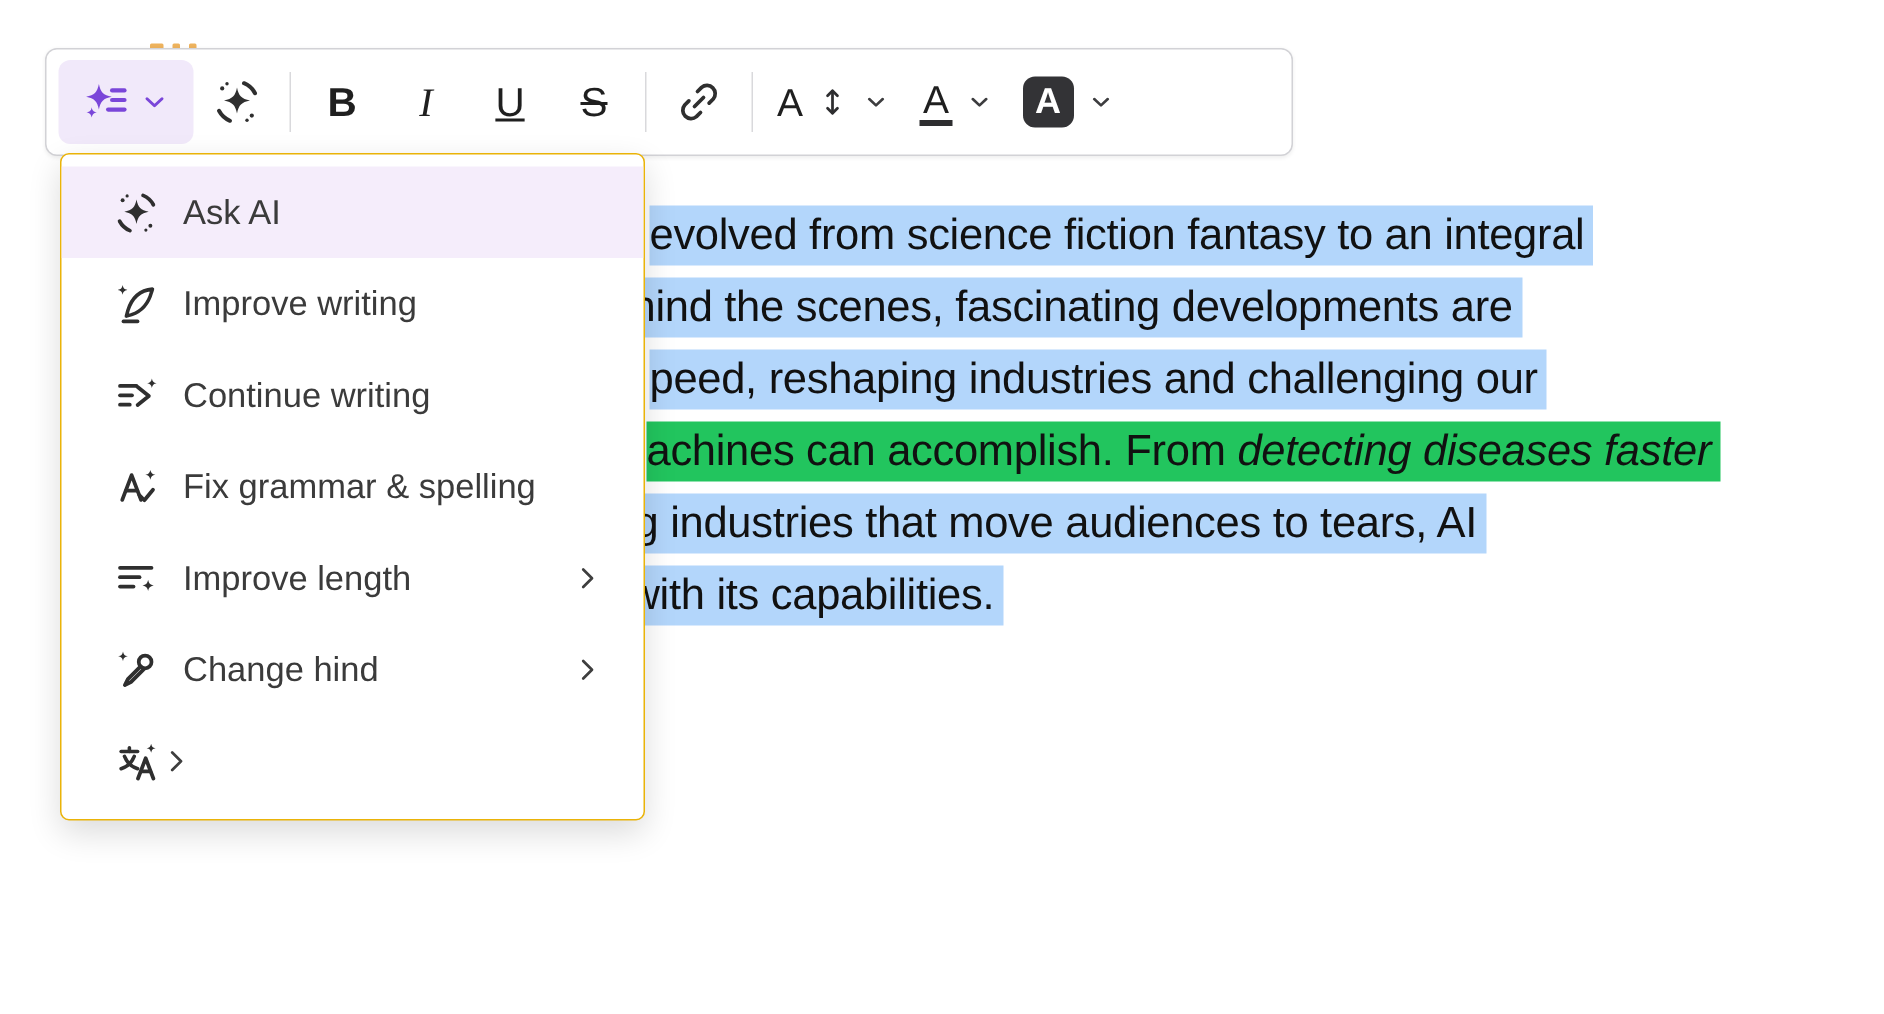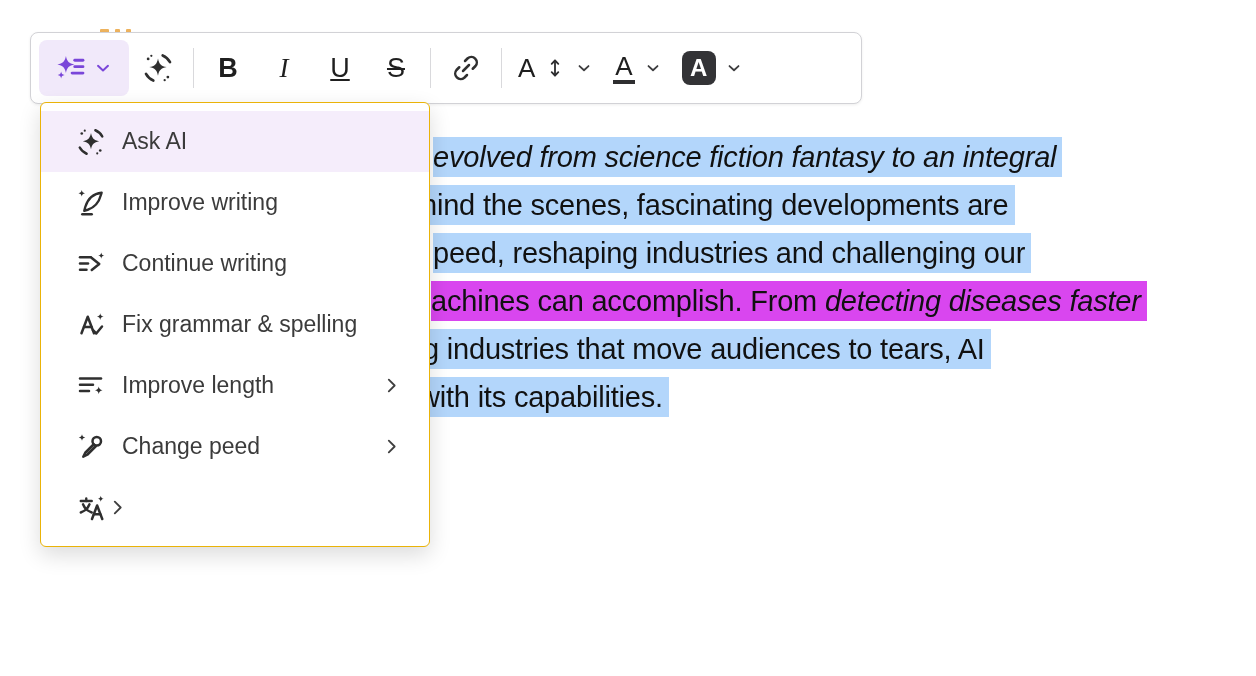--- a/index.html
+++ b/index.html
@@ -51,24 +51,24 @@
 
 <div class="canvas">
 
   <div class="artifact">
     <i style="width:9px"></i>
       <i style="width:5px"></i>
       <i style="width:5px"></i>
   </div>
 
   <div class="textlayer" id="textlayer">
-      <div class="docline" style="left: 433px; top: 137px; font-style: italic;"><span class="hl" style="background: rgb(179, 214, 251);"><span>evolved from science fiction fantasy to an integral</span></span></div>
+      <div class="docline" style="left: 433px; top: 137px;"><span class="hl" style="background: rgb(179, 214, 251);"><span>evolved from science fiction fantasy to an integral</span></span></div>
       <div class="docline" style="left: 421px; top: 185px;"><span class="hl" style="background: rgb(179, 214, 251);"><span>hind the scenes, </span><span class="seg-b">fascinating developments</span><span> are</span></span></div>
       <div class="docline" style="left: 433px; top: 233px;"><span class="hl" style="background: rgb(179, 214, 251);"><span>peed, reshaping industries and challenging our</span></span></div>
-      <div class="docline" style="left: 431px; top: 281px;"><span class="hl" style="background: #d946ef; margin-top: 24px;"><span>achines can accomplish. From </span><span class="seg-i">detecting diseases faster</span></span></div>
+      <div class="docline" style="left: 431px; top: 281px;"><span class="hl" style="background: #22c55e; margin-top: 24px;"><span>achines can accomplish. From </span><span class="seg-i">detecting diseases faster</span></span></div>
       <div class="docline" style="left: 423px; top: 329px;"><span class="hl" style="background: rgb(179, 214, 251);"><span>g industries that move audiences to tears, AI</span></span></div>
       <div class="docline" style="left: 419px; top: 377px;"><span class="hl" style="background: rgb(179, 214, 251);"><span>with its capabilities.</span></span></div>
     </div>
 
   <div class="toolbar">
     <button class="tb ai-btn" id="aiBtn" style="background: rgb(241, 233, 250);">
         <svg width="32" height="32" viewBox="0 0 24 24">
           <path fill="#7a46d9" d="M8.2 3 C9.032 7.16 10.44 8.568 14.6 9.4 C10.44 10.232000000000001 9.032 11.64 8.2 15.8 C7.367999999999999 11.64 5.959999999999999 10.232000000000001 1.799999999999999 9.4 C5.959999999999999 8.568 7.367999999999999 7.16 8.2 3 Z"></path>
           <path fill="#7a46d9" d="M4.6 14.6 C4.938 16.29 5.51 16.862 7.199999999999999 17.2 C5.51 17.538 4.938 18.11 4.6 19.8 C4.262 18.11 3.6899999999999995 17.538 1.9999999999999996 17.2 C3.6899999999999995 16.862 4.262 16.29 4.6 14.6 Z"></path>
           <path fill="none" stroke="#7a46d9" stroke-width="2.1" stroke-linecap="round" stroke-linejoin="round" d="M14.8 6.2 H21"></path>
@@ -194,21 +194,21 @@
         </span>
       </div>
       <div class="mi">
         <span class="mi-ic">
           <svg width="30" height="30" viewBox="0 0 24 24">
             <path fill="#2f2f2f" d="M4.8 1.8000000000000003 C5.138 3.49 5.71 4.062 7.4 4.4 C5.71 4.738 5.138 5.3100000000000005 4.8 7 C4.462 5.3100000000000005 3.8899999999999997 4.738 2.1999999999999997 4.4 C3.8899999999999997 4.062 4.462 3.49 4.8 1.8000000000000003 Z"></path>
             <circle fill="none" stroke="#2f2f2f" stroke-width="2" stroke-linecap="round" stroke-linejoin="round" cx="16.6" cy="7.4" r="3.4"></circle>
             <path fill="none" stroke="#2f2f2f" stroke-width="2" stroke-linecap="round" stroke-linejoin="round" d="M14.2 9.8 L7.4 16.6 L5.8 19.8 L9 18.2 L15.8 11.4"></path>
           </svg>
         </span>
-        <span class="mi-label">Change peed</span>
+        <span class="mi-label">Change hind</span>
         <span class="mi-chev">
           <svg width="19" height="19" viewBox="0 0 24 24">
             <path fill="none" stroke="#3f3f3f" stroke-width="2.3" stroke-linecap="round" stroke-linejoin="round" d="M8.6 4.6 L16 12 L8.6 19.4"></path>
           </svg>
         </span>
       </div>
       <div class="mi">
         <span class="mi-ic">
           <svg width="30" height="30" viewBox="0 0 24 24">
             <path fill="none" stroke="#2f2f2f" stroke-width="1.9" stroke-linecap="round" stroke-linejoin="round" d="M3.8 6.4 H12.6"></path>

